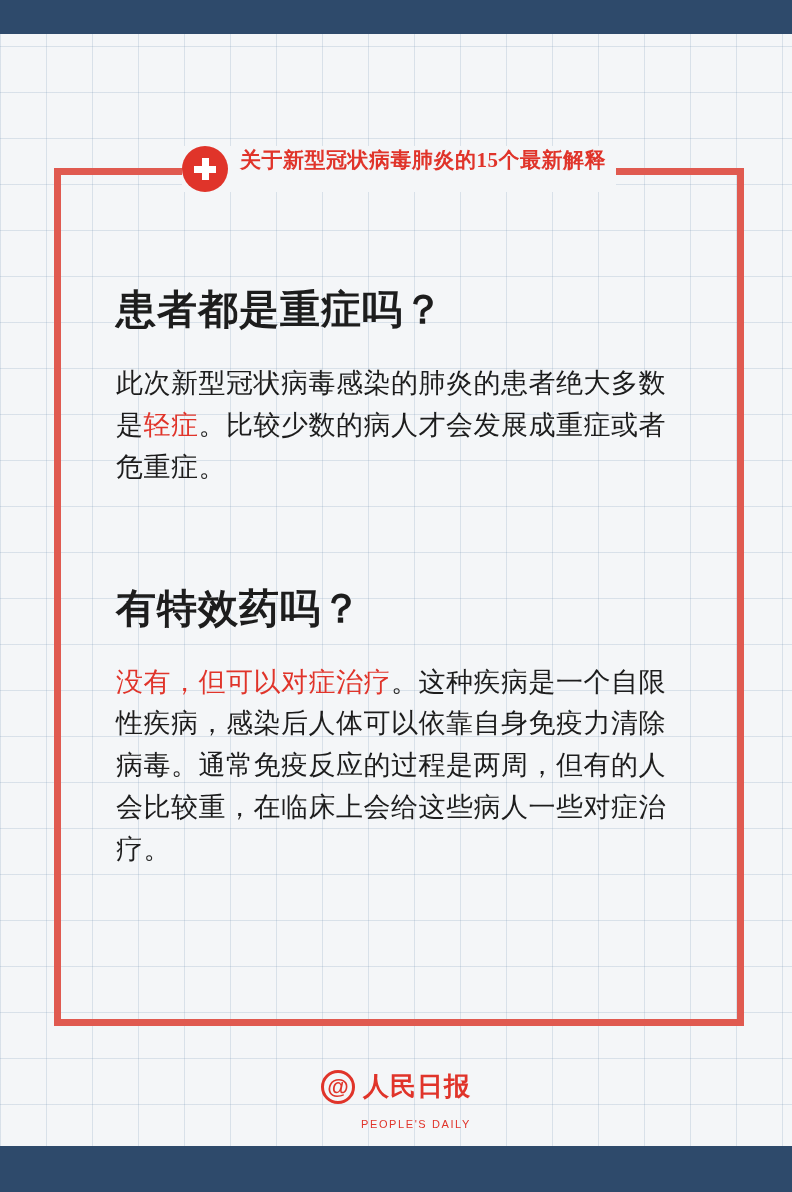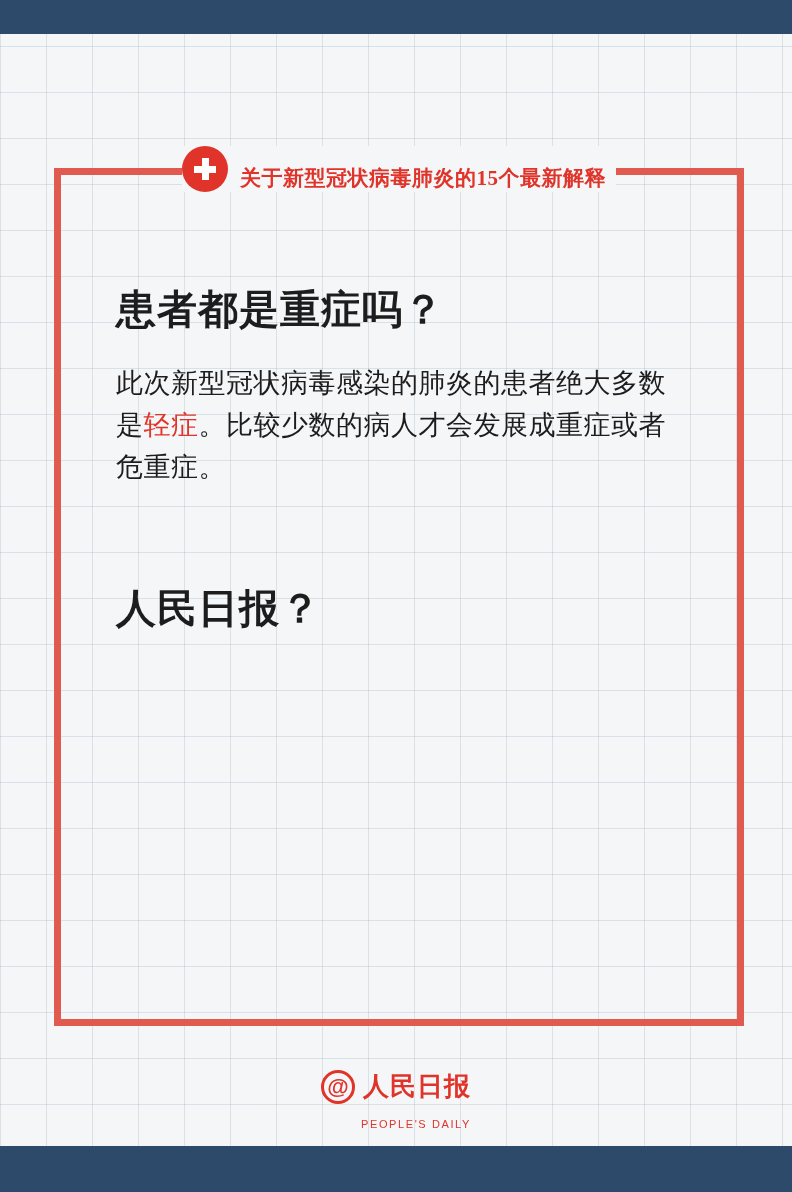--- a/index.html
+++ b/index.html
@@ -52,21 +52,21 @@
     left: 54px;
     width: 690px;
     height: 58px;
     display: flex;
     align-items: center;
     justify-content: center;
     pointer-events: none;
   }
   .header-inner {
     display: flex;
-    align-items: flex-end;
+    align-items: flex-start;
     background: #f4f6f8;
     padding: 0 10px 0 0;
   }
   .cross-badge {
     width: 46px;
     height: 46px;
     border-radius: 50%;
     background: #e0342a;
     position: relative;
     margin-right: 12px;
@@ -189,21 +189,22 @@
   </div>
 
   <div class="content">
 
     <div class="block-1">
       <h1 class="q-title">患者都是重症吗？</h1>
       <p class="q-body"><span>此次新型冠状病毒感染的肺炎的患者绝大多数是</span><span class="hl">轻症</span><span>。比较少数的病人才会发展成重症或者危重症。</span></p>
     </div>
 
     <div class="block-2">
-      <h1 class="q-title">人民日报？</h1>
+      <h1 class="q-title">有特效药吗？</h1>
+      <p class="q-body"><span class="hl">没有，但可以对症治疗</span><span>。这种疾病是一个自限性疾病，感染后人体可以依靠自身免疫力清除病毒。通常免疫反应的过程是两周，但有的人会比较重，在临床上会给这些病人一些对症治疗。</span></p>
     </div>
 
   </div>
 
   <div class="logo">
     <div class="logo-row">
       <div class="at-mark">@</div>
       <div class="logo-cn">人民日报</div>
     </div>
     <div class="logo-en">PEOPLE'S DAILY</div>

